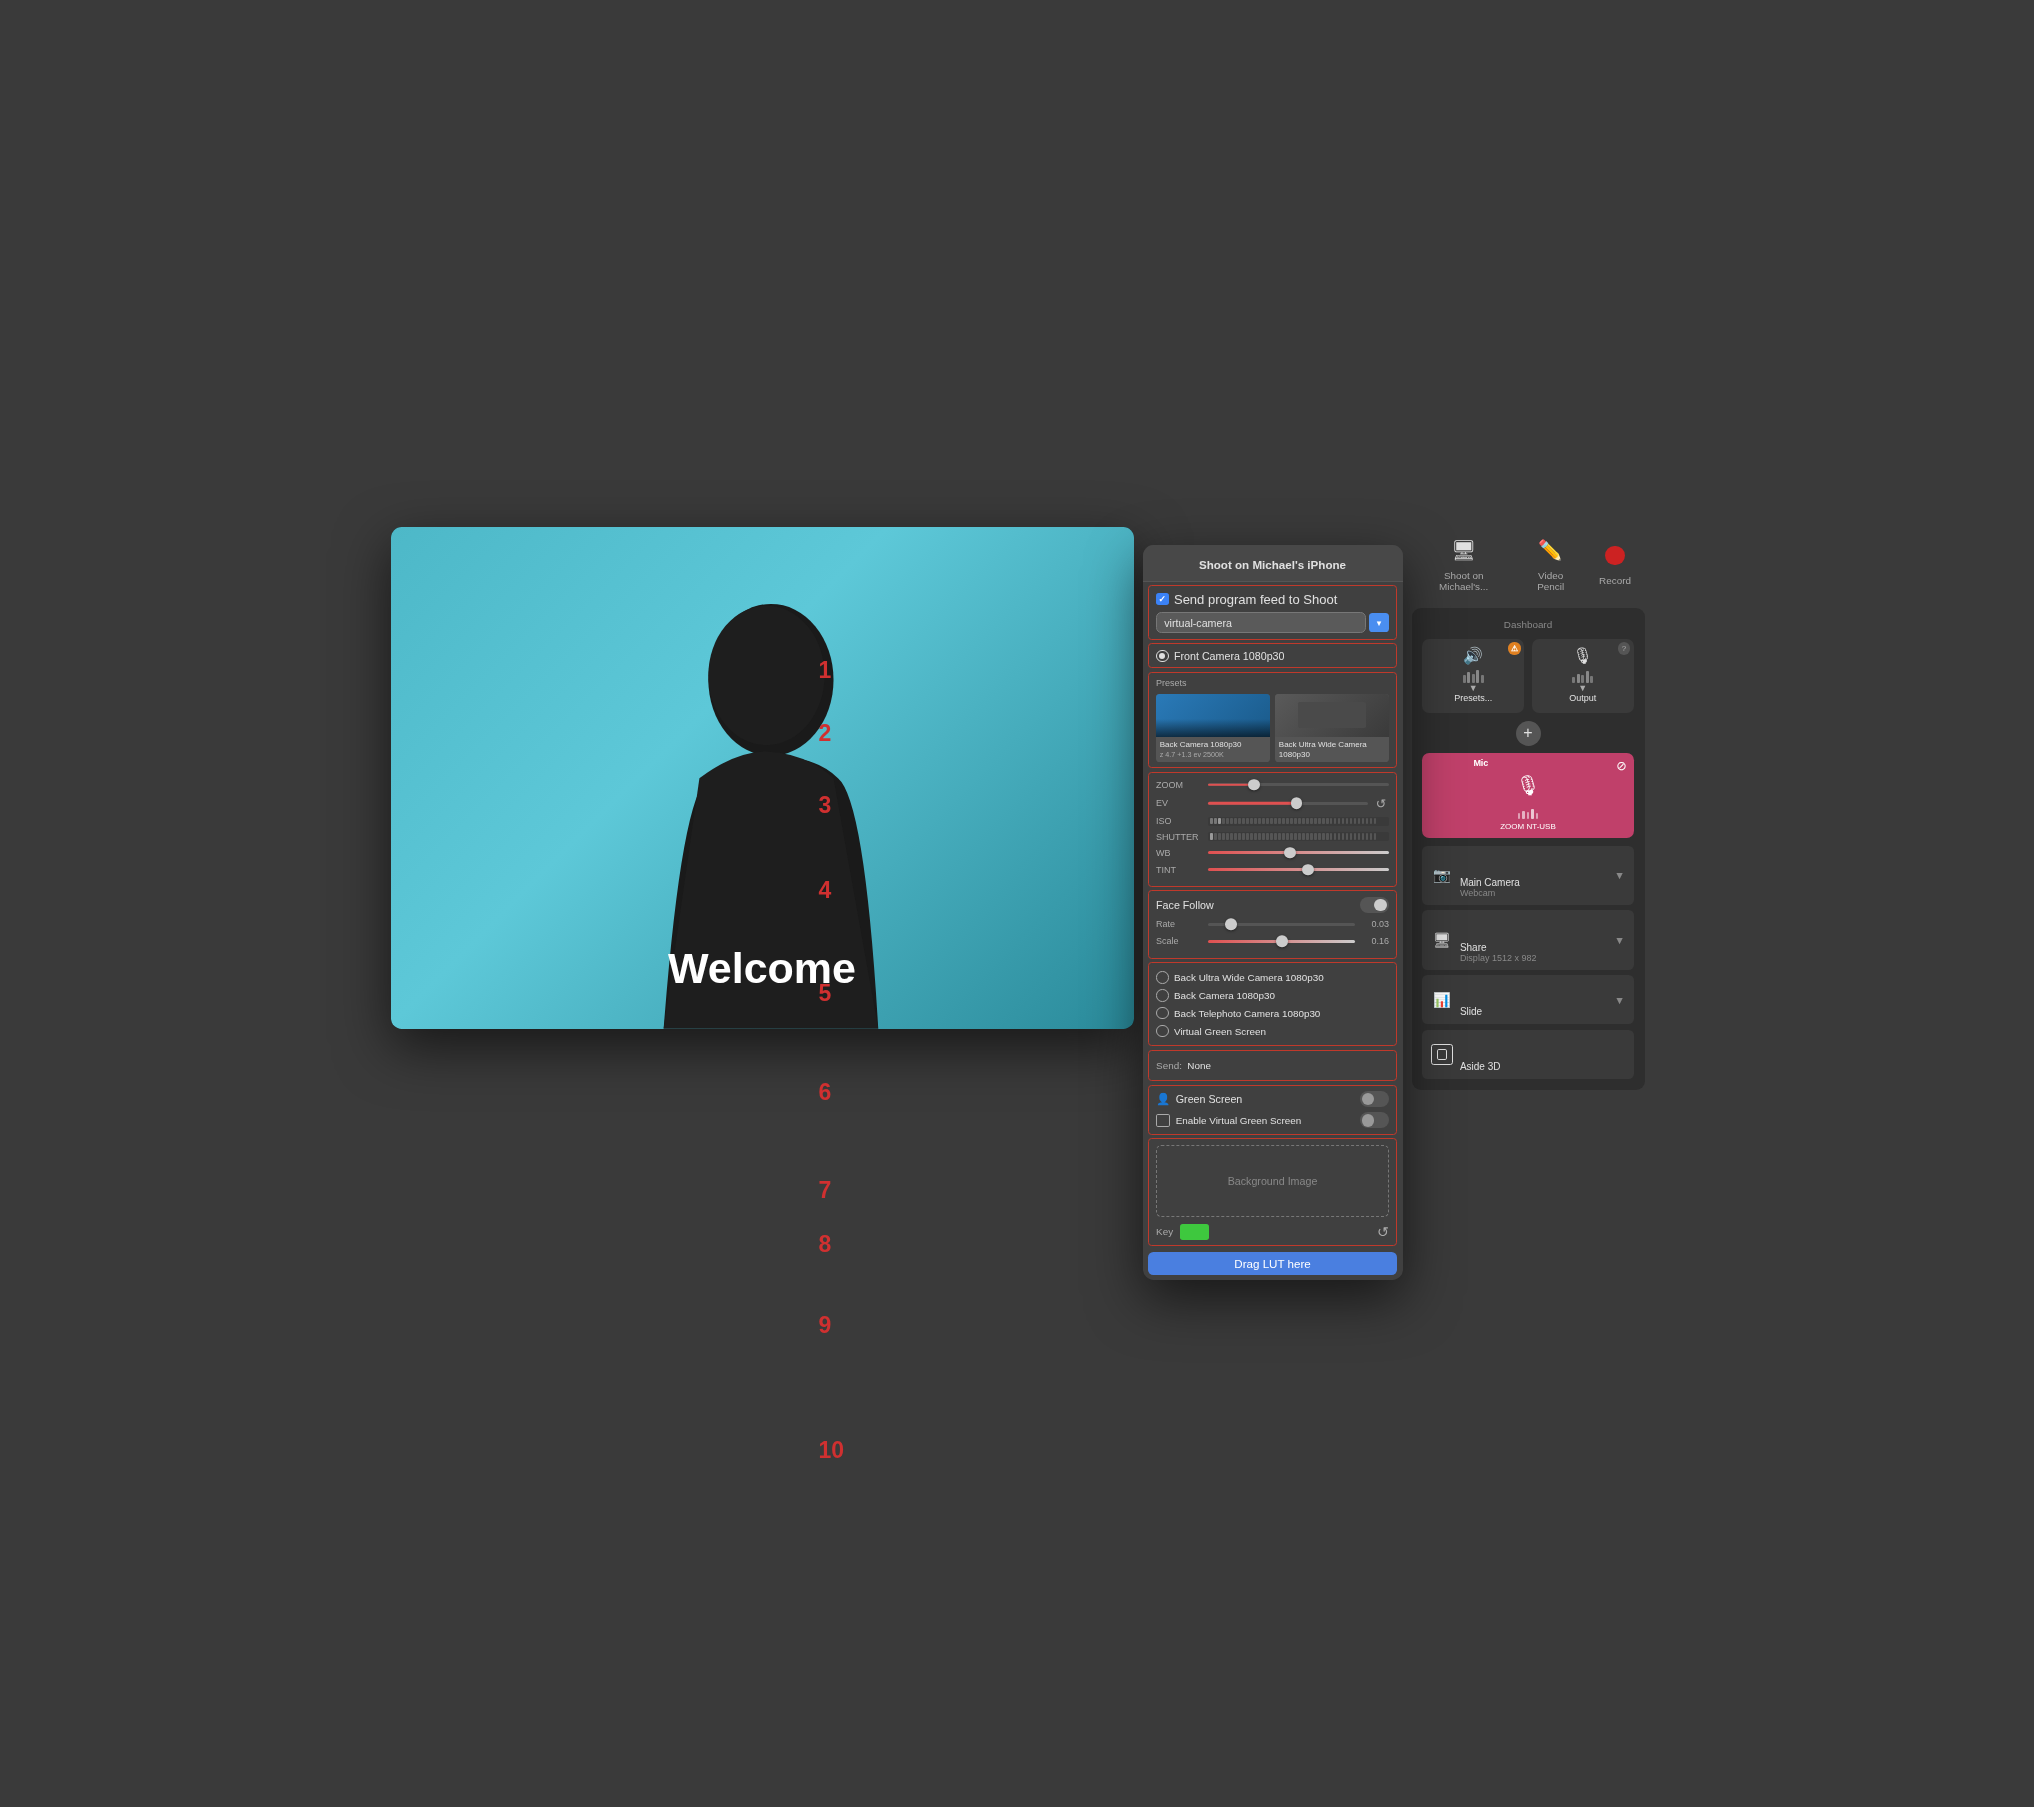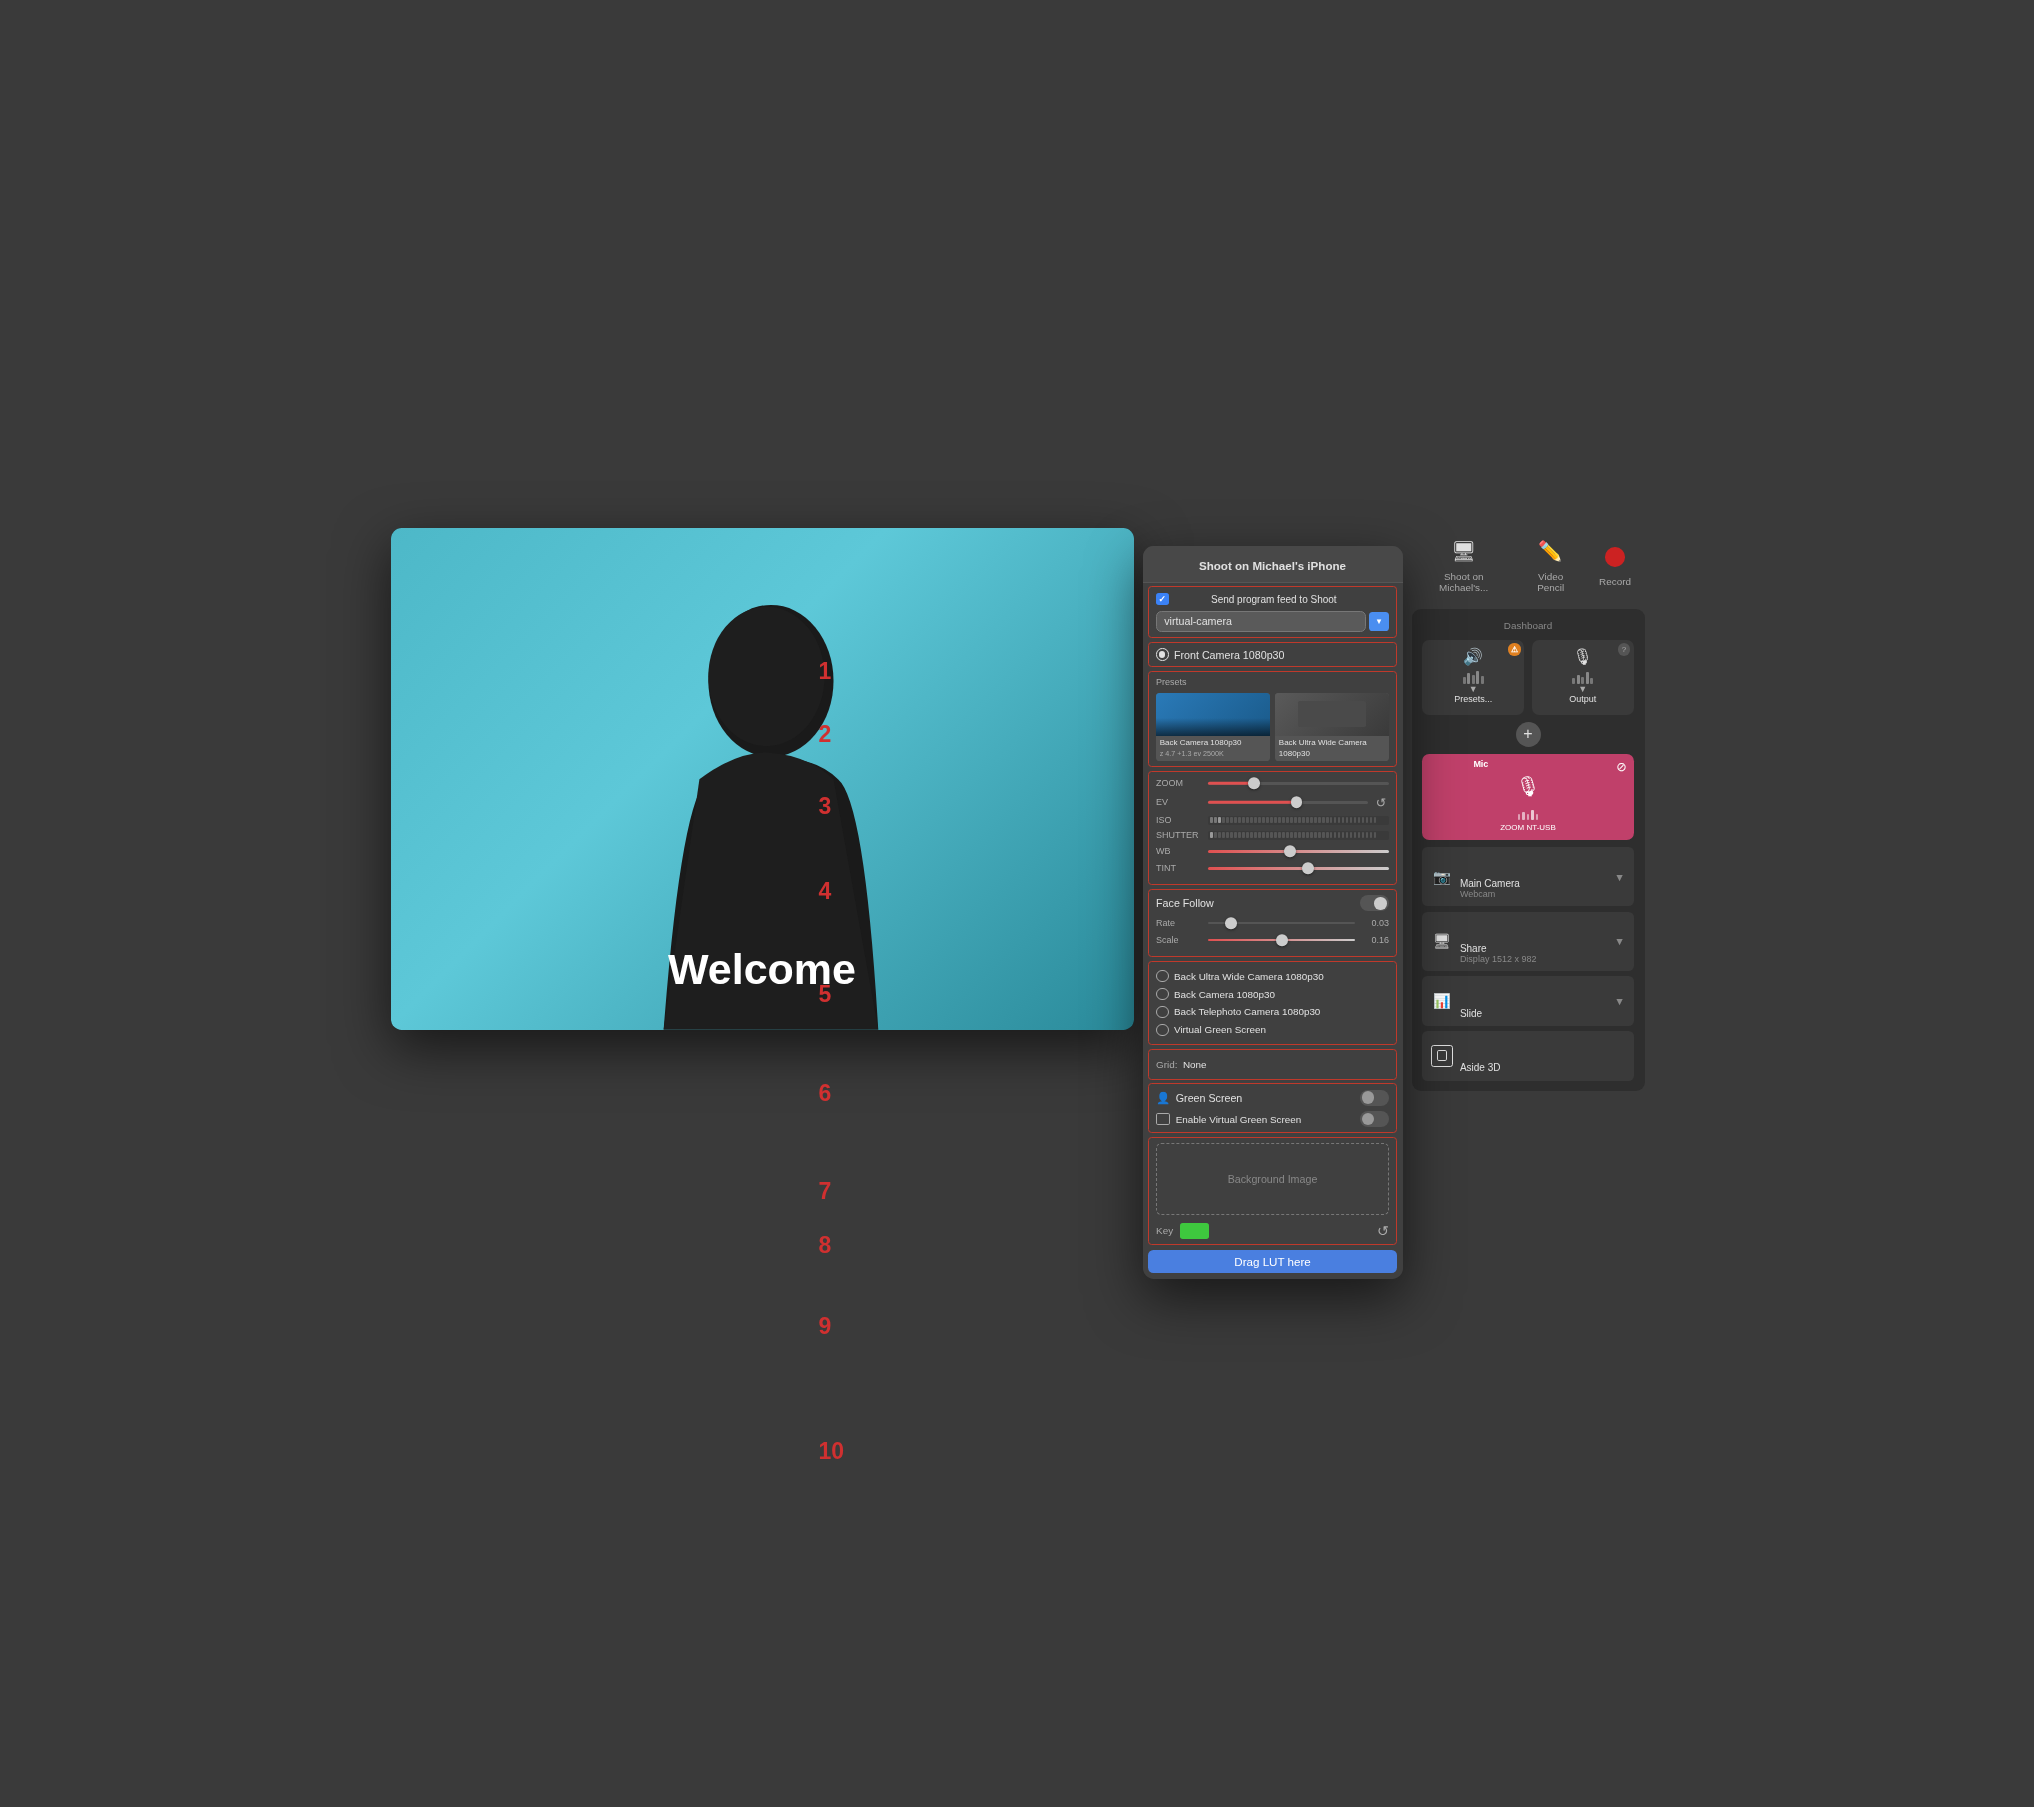--- a/index.html
+++ b/index.html
@@ -150,22 +150,21 @@
 
     .checkbox-blue::after {
       content: '✓';
       color: white;
       font-size: 9px;
       font-weight: 700;
     }
 
     .send-feed-label {
       color: #e0e0e0;
-      font-size: 10px;
-      margin-left: 37px;
+      font-size: 13px;
     }
 
     .dropdown-row {
       display: flex;
       align-items: center;
       gap: 3.6px;
     }
 
     .dropdown-select {
       flex: 1;
@@ -1063,21 +1062,21 @@
         <span class="camera-list-label">Back Telephoto Camera 1080p30</span>
       </div>
       <div class="camera-list-item">
         <div class="radio-btn"></div>
         <span class="camera-list-label">Virtual Green Screen</span>
       </div>
     </div>
 
     <div class="panel-section">
       <div class="grid-row">
-        <span class="grid-label">Grid:</span>
+        <span class="grid-label">Send:</span>
         <span class="grid-value">None</span>
       </div>
     </div>
 
     <div class="panel-section">
       <div class="green-screen-row">
         <div class="person-icon">👤</div>
         <span class="green-screen-label">Green Screen</span>
         <div class="toggle-switch">
           <div class="toggle-knob"></div>

